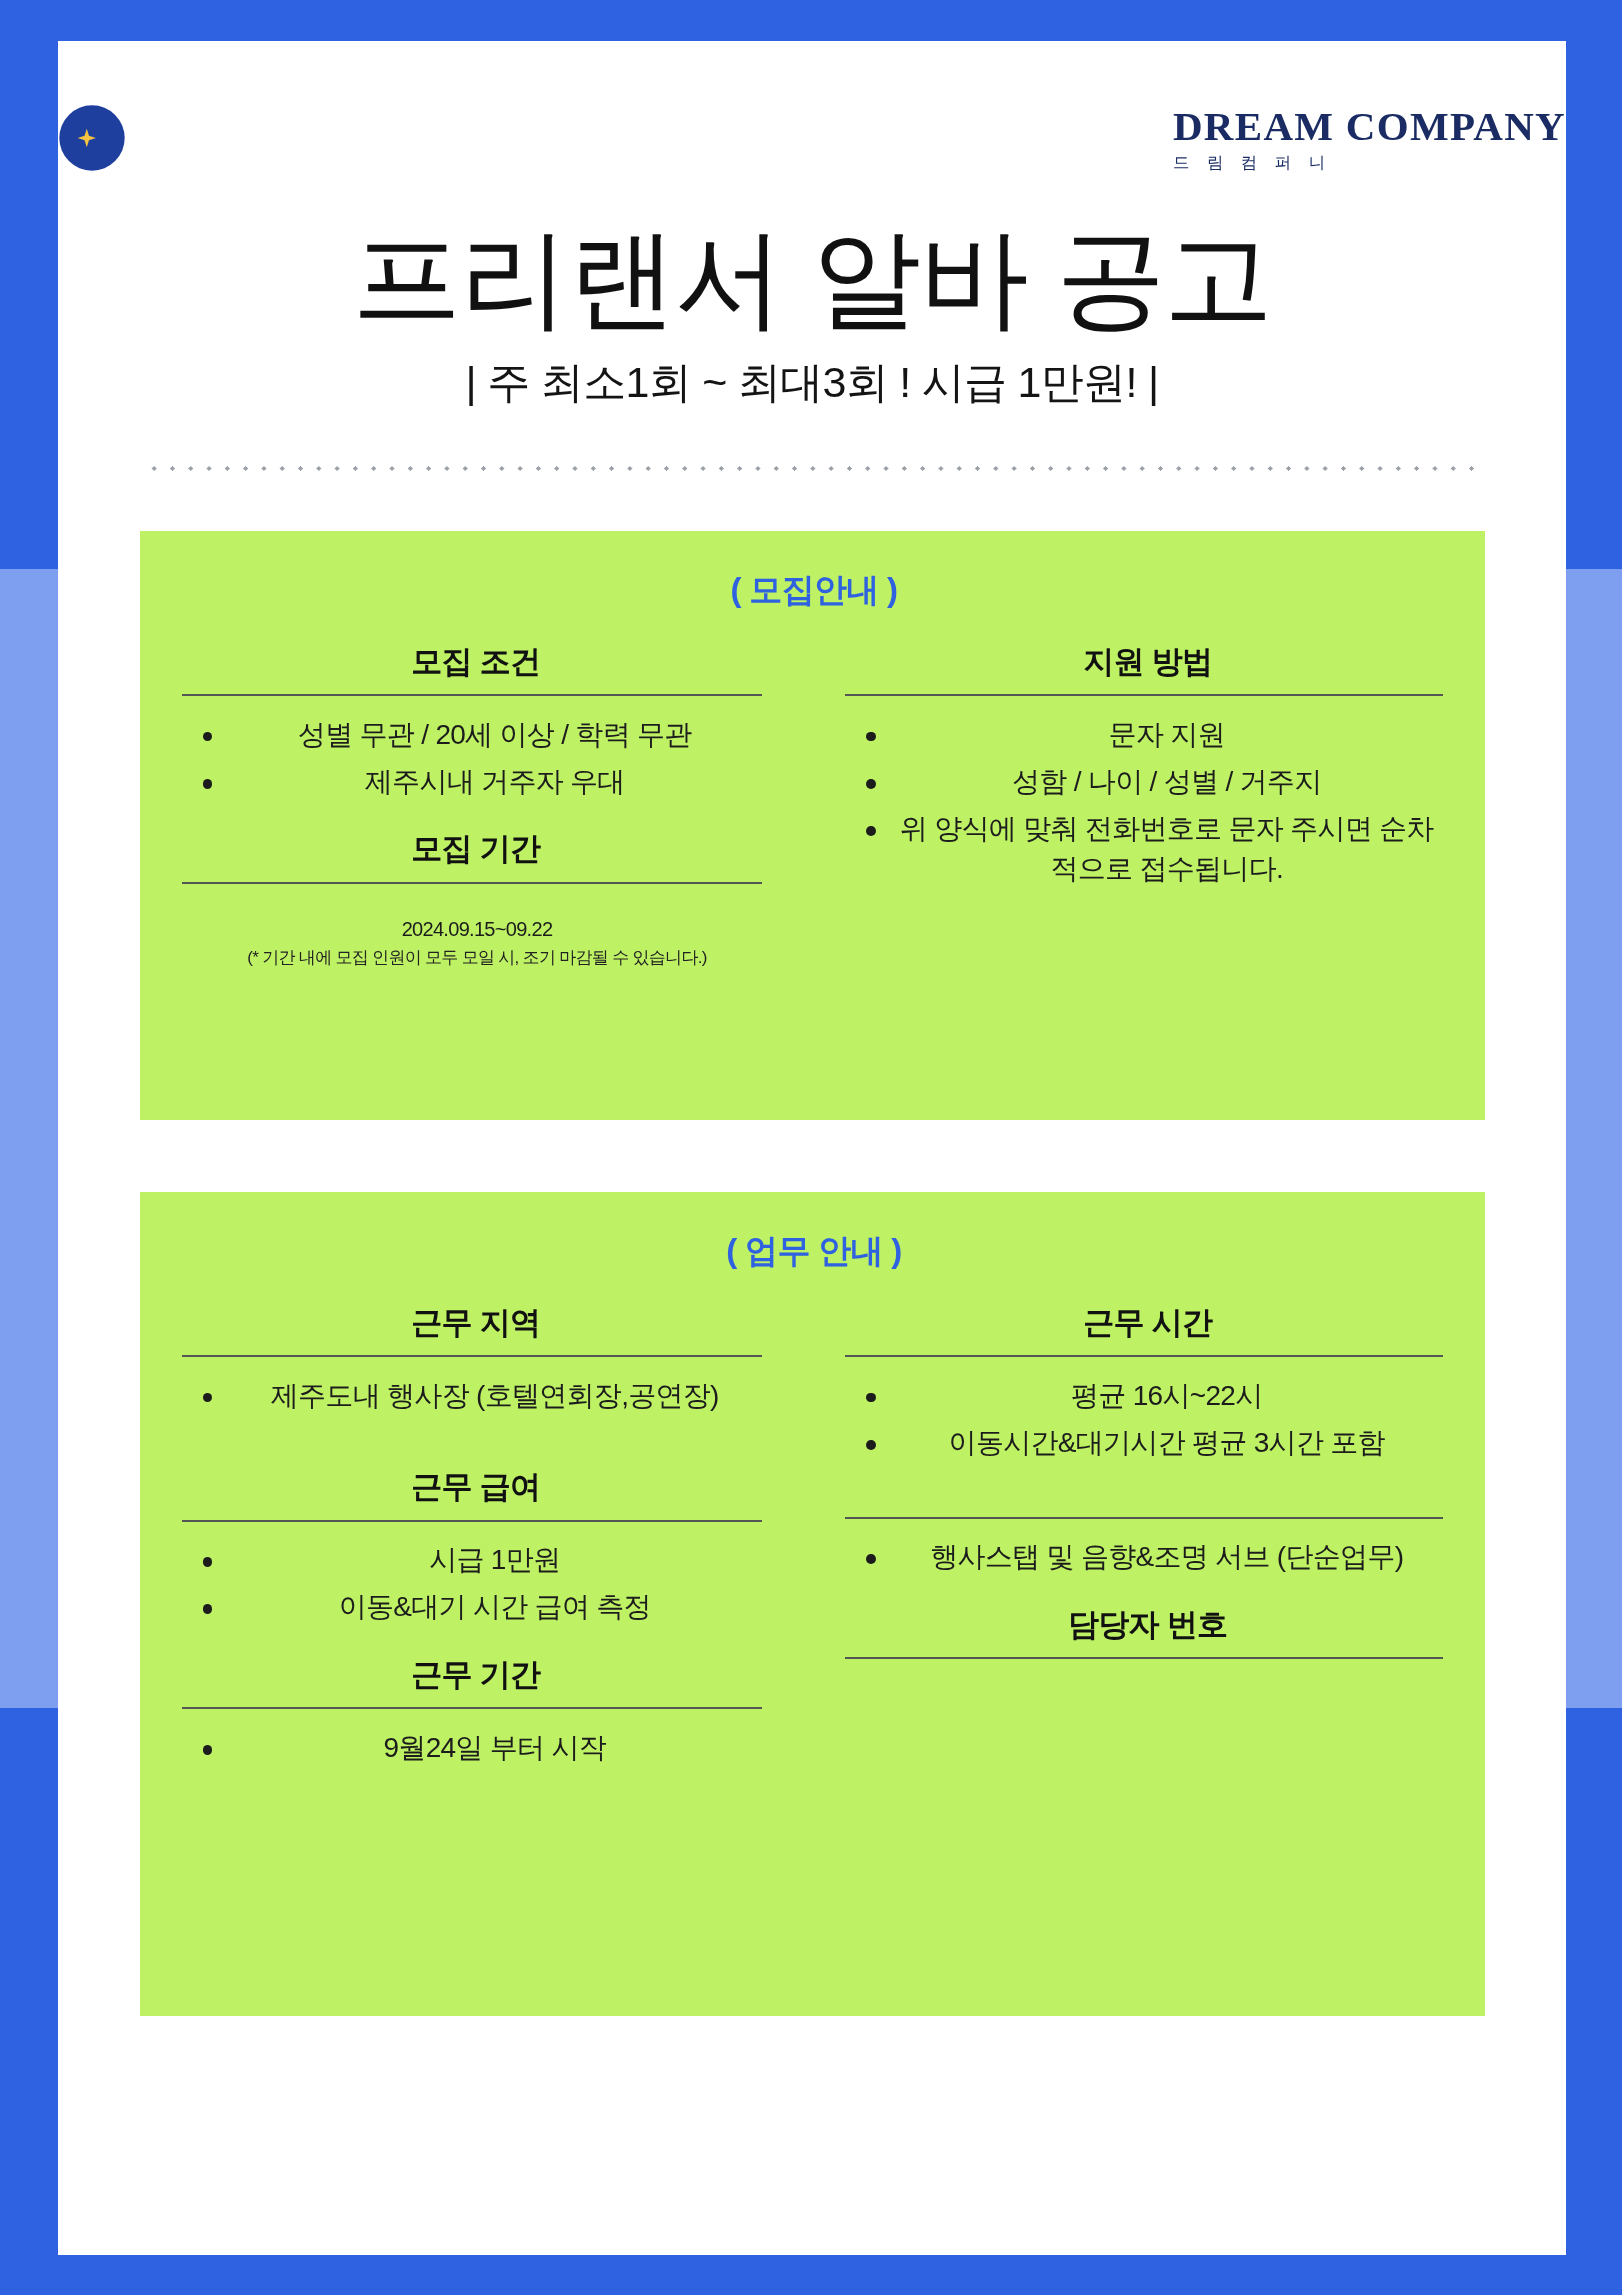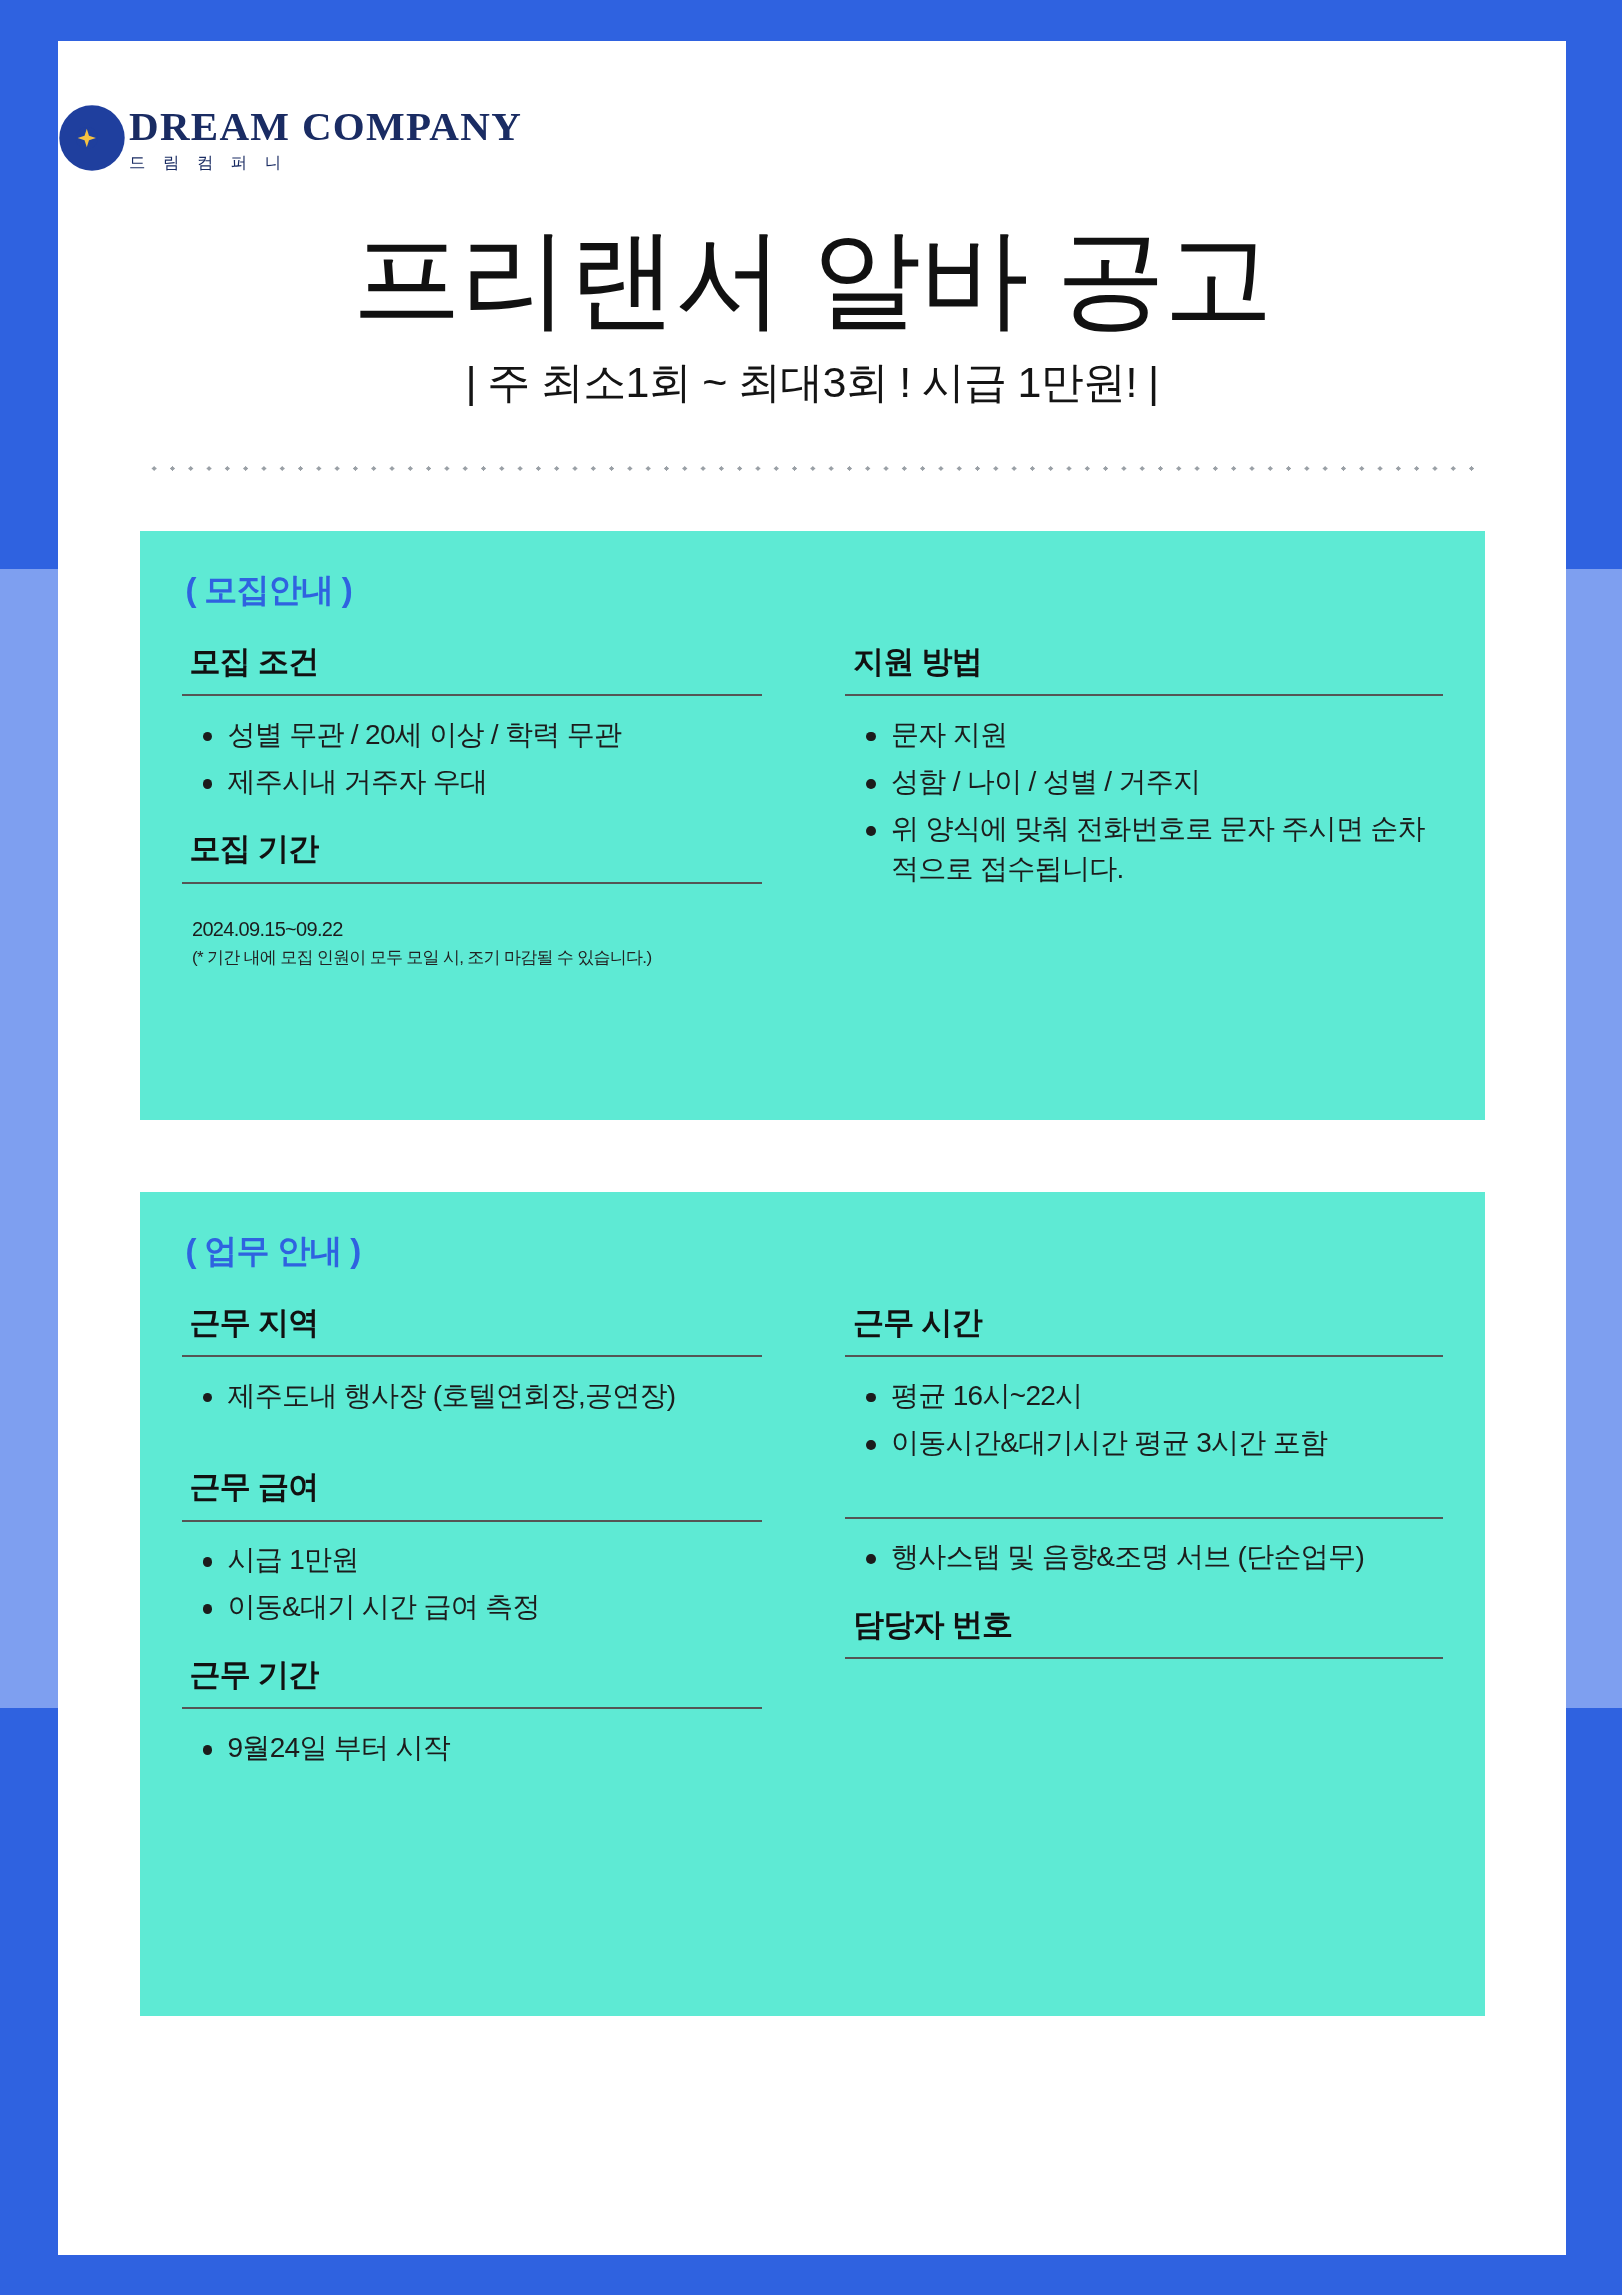--- a/index.html
+++ b/index.html
@@ -47,21 +47,21 @@
     height: 2214px;
     background: #ffffff;
     box-sizing: border-box;
   }
 
   
   .logo-row {
     margin-top: 63px;
     display: flex;
     align-items: center;
-    justify-content: flex-start;
+    justify-content: space-between;
     gap: 3px;
   }
   .logo-mark {
     width: 68px;
     height: 68px;
     position: relative;
     flex: none;
   }
   .logo-mark svg { display: block; }
   .logo-text {
@@ -113,23 +113,24 @@
     background-image: radial-gradient(circle, #9aa0a6 2.1px, rgba(0,0,0,0) 2.2px);
     background-size: 18.3px 5.2px;
     background-repeat: repeat-x;
     background-position: left center;
   }
 
   
   .panel {
     margin: 0 auto;
     width: 1345px;
-    background: #5eead4;
+    background: #bef264;
     box-sizing: border-box;
     padding: 37px 42px 39px 42px;
+    text-align: center;
   }
   .panel-1 { margin-top: 60px; height: 589px; }
   .panel-2 { margin-top: 72px; height: 824px; }
 
   .panel-title {
     font-size: 33px;
     font-weight: bold;
     color: #2f62e0;
     letter-spacing: -0.7px;
     margin-left: 3.9px;

